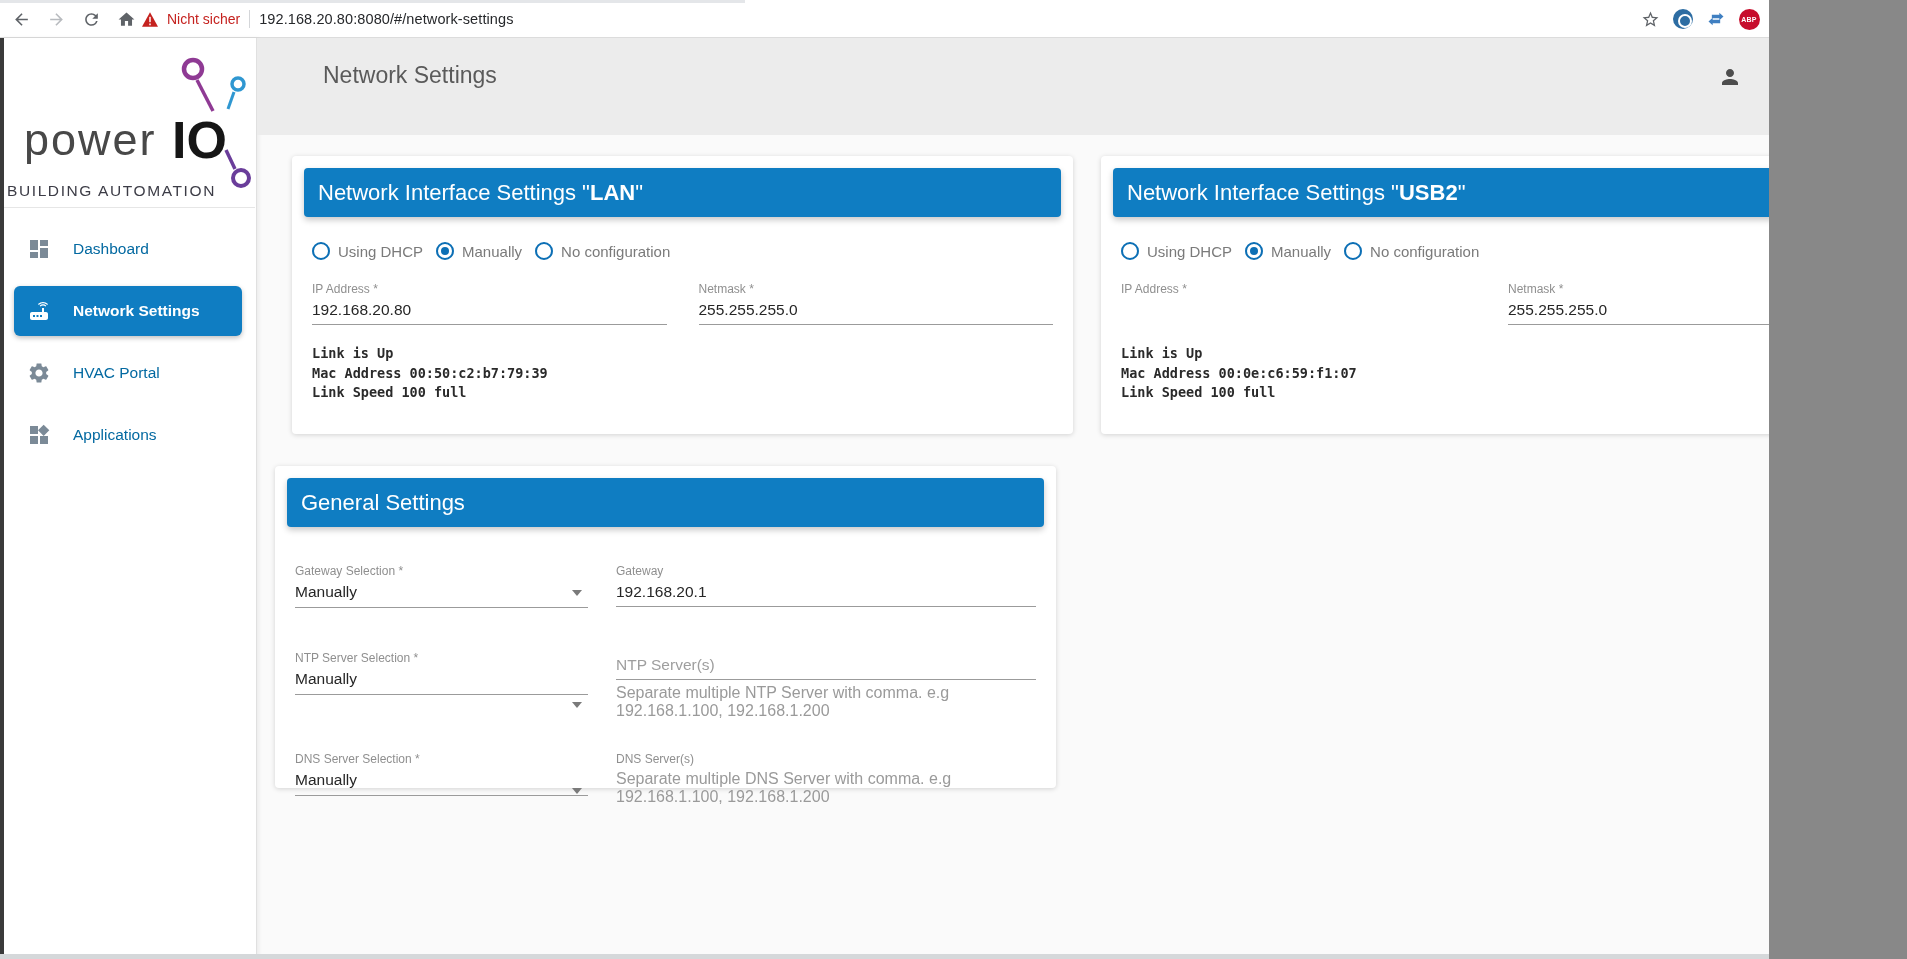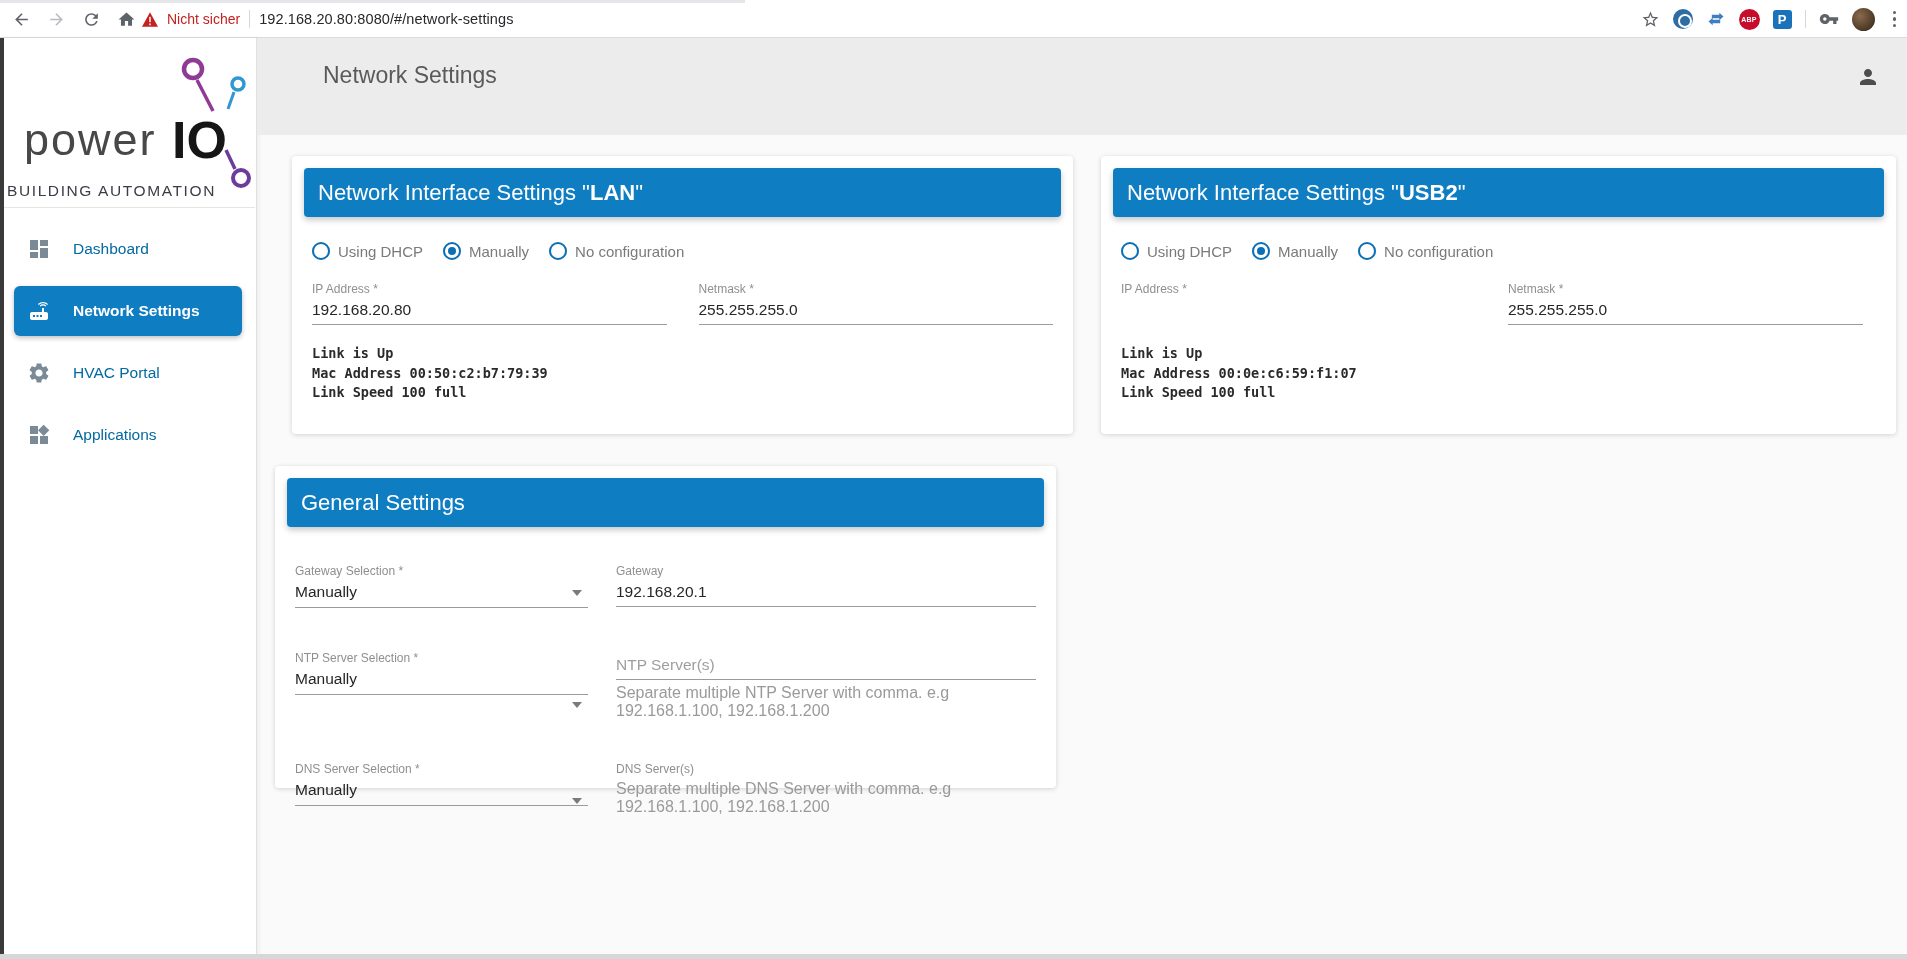--- a/index.html
+++ b/index.html
@@ -1,18 +1,18 @@
 <!DOCTYPE html>
 <html style="--primary: #0f7dc2;"><head>
 <meta charset="utf-8">
 <style>
   :root { --primary:#0f7dc2; }
   * { box-sizing:border-box; margin:0; padding:0; }
   body { font-family:"Liberation Sans", sans-serif; background:#888; }
-  .screen { position:relative; width:1907px; height:959px; background:#fafafa; overflow:hidden; }
+  .screen { position:relative; width:1769px; height:959px; background:#fafafa; overflow:hidden; }
 
   
   .browser-bar { position:absolute; top:0; left:0; width:1907px; height:38px; background:#fff; border-bottom:1px solid #dcdcdc; }
   .tab-remnant { position:absolute; top:0; left:0; width:745px; height:3px; background:#e4e6e9; }
   .nav-icons { position:absolute; left:8px; top:0; height:38px; display:flex; align-items:center; gap:8px; }
   .chrome-btn { width:27px; height:27px; border-radius:50%; display:flex; align-items:center; justify-content:center; color:#5f6368; }
   .chrome-btn svg { width:19px; height:19px; fill:currentColor; }
   .chrome-btn.disabled { color:#b8bbbf; }
   .omnibox { position:absolute; left:142px; top:0; height:38px; display:flex; align-items:center; gap:9px; }
   .warn-tri svg { width:16px; height:15px; display:block; }
@@ -54,38 +54,38 @@
   
   .card { position:absolute; background:#fff; border-radius:4px; box-shadow:0 1px 5px rgba(0,0,0,.16); }
   .card-lan     { left:292px;  top:156px; width:781px; height:278px; }
   .card-usb2    { left:1101px; top:156px; width:795px; height:278px; }
   .card-general { left:275px;  top:466px; width:781px; height:322px; }
   .card-routing { left:292px;  top:810px; width:781px; height:136px; }
   .card-header { margin:12px 12px 0; height:49px; background:var(--primary); border-radius:4px; color:#fff;
                  display:flex; align-items:center; padding-left:14px; font-size:22px; box-shadow:0 3px 6px rgba(0,0,0,.22); }
   .card-header b { font-weight:bold; }
 
-  .radio-row { margin:25px 20px 0; display:flex; align-items:center; gap:20px; }
+  .radio-row { margin:25px 20px 0; display:flex; align-items:center; gap:13px; }
   .radio-opt { display:flex; align-items:center; cursor:pointer; }
   .radio-circle { width:18px; height:18px; border:2px solid #0c6fb5; border-radius:50%; position:relative; flex:none; }
   .radio-opt.checked .radio-circle::after { content:""; position:absolute; left:3px; top:3px; width:8px; height:8px; border-radius:50%; background:#0c6fb5; }
   .radio-label { margin-left:8px; font-size:15px; color:#7a7a7a; }
 
   .fields-row { margin:22px 20px 0; display:flex; }
   .field { width:355px; }
   .field + .field { margin-left:32px; }
   .field-label { font-size:12px; color:#8f8f8f; }
   .text-input { display:block; width:100%; border:none; border-bottom:1px solid #9b9b9b; background:transparent; outline:none;
                 font-family:"Liberation Sans", sans-serif; font-size:15.5px; color:#262626; padding:4px 0 5px; margin-top:1px; }
   .text-input::placeholder { color:#9e9e9e; }
 
   .status-block { margin:19px 20px 0; font-family:"DejaVu Sans Mono", monospace; font-size:13.5px; font-weight:bold; color:#2a2a2a; line-height:19.5px; }
 
   .gs-row { display:flex; margin:0 20px; }
-  .gs-row.r1 { margin-top:37px; } .gs-row.r2 { margin-top:43px; } .gs-row.r3 { margin-top:42px; }
+  .gs-row.r1 { margin-top:37px; } .gs-row.r2 { margin-top:43px; } .gs-row.r3 { margin-top:32px; }
   .sel { width:293px; position:relative; }
   .sel-value { font-size:15.5px; color:#262626; padding:4px 0 6px; border-bottom:1px solid #9b9b9b; margin-top:1px; cursor:pointer; }
   .caret { position:absolute; right:6px; bottom:12px; width:0; height:0; border-left:5px solid transparent; border-right:5px solid transparent; border-top:6px solid #7a7a7a; }
   .fld { width:420px; margin-left:28px; }
   .helper { margin-top:4px; font-size:16px; color:#9a9a9a; }
 
   .add-btn { margin:19px 0 0 20px; width:23px; height:23px; border-radius:50%; background:#1f1f1f; color:#fff; font-size:19px; line-height:21px;
              text-align:center; cursor:pointer; font-weight:bold; }
 
   .bottom-strip { position:absolute; left:0; right:0; bottom:0; height:5px; background:#d5d8da; }

